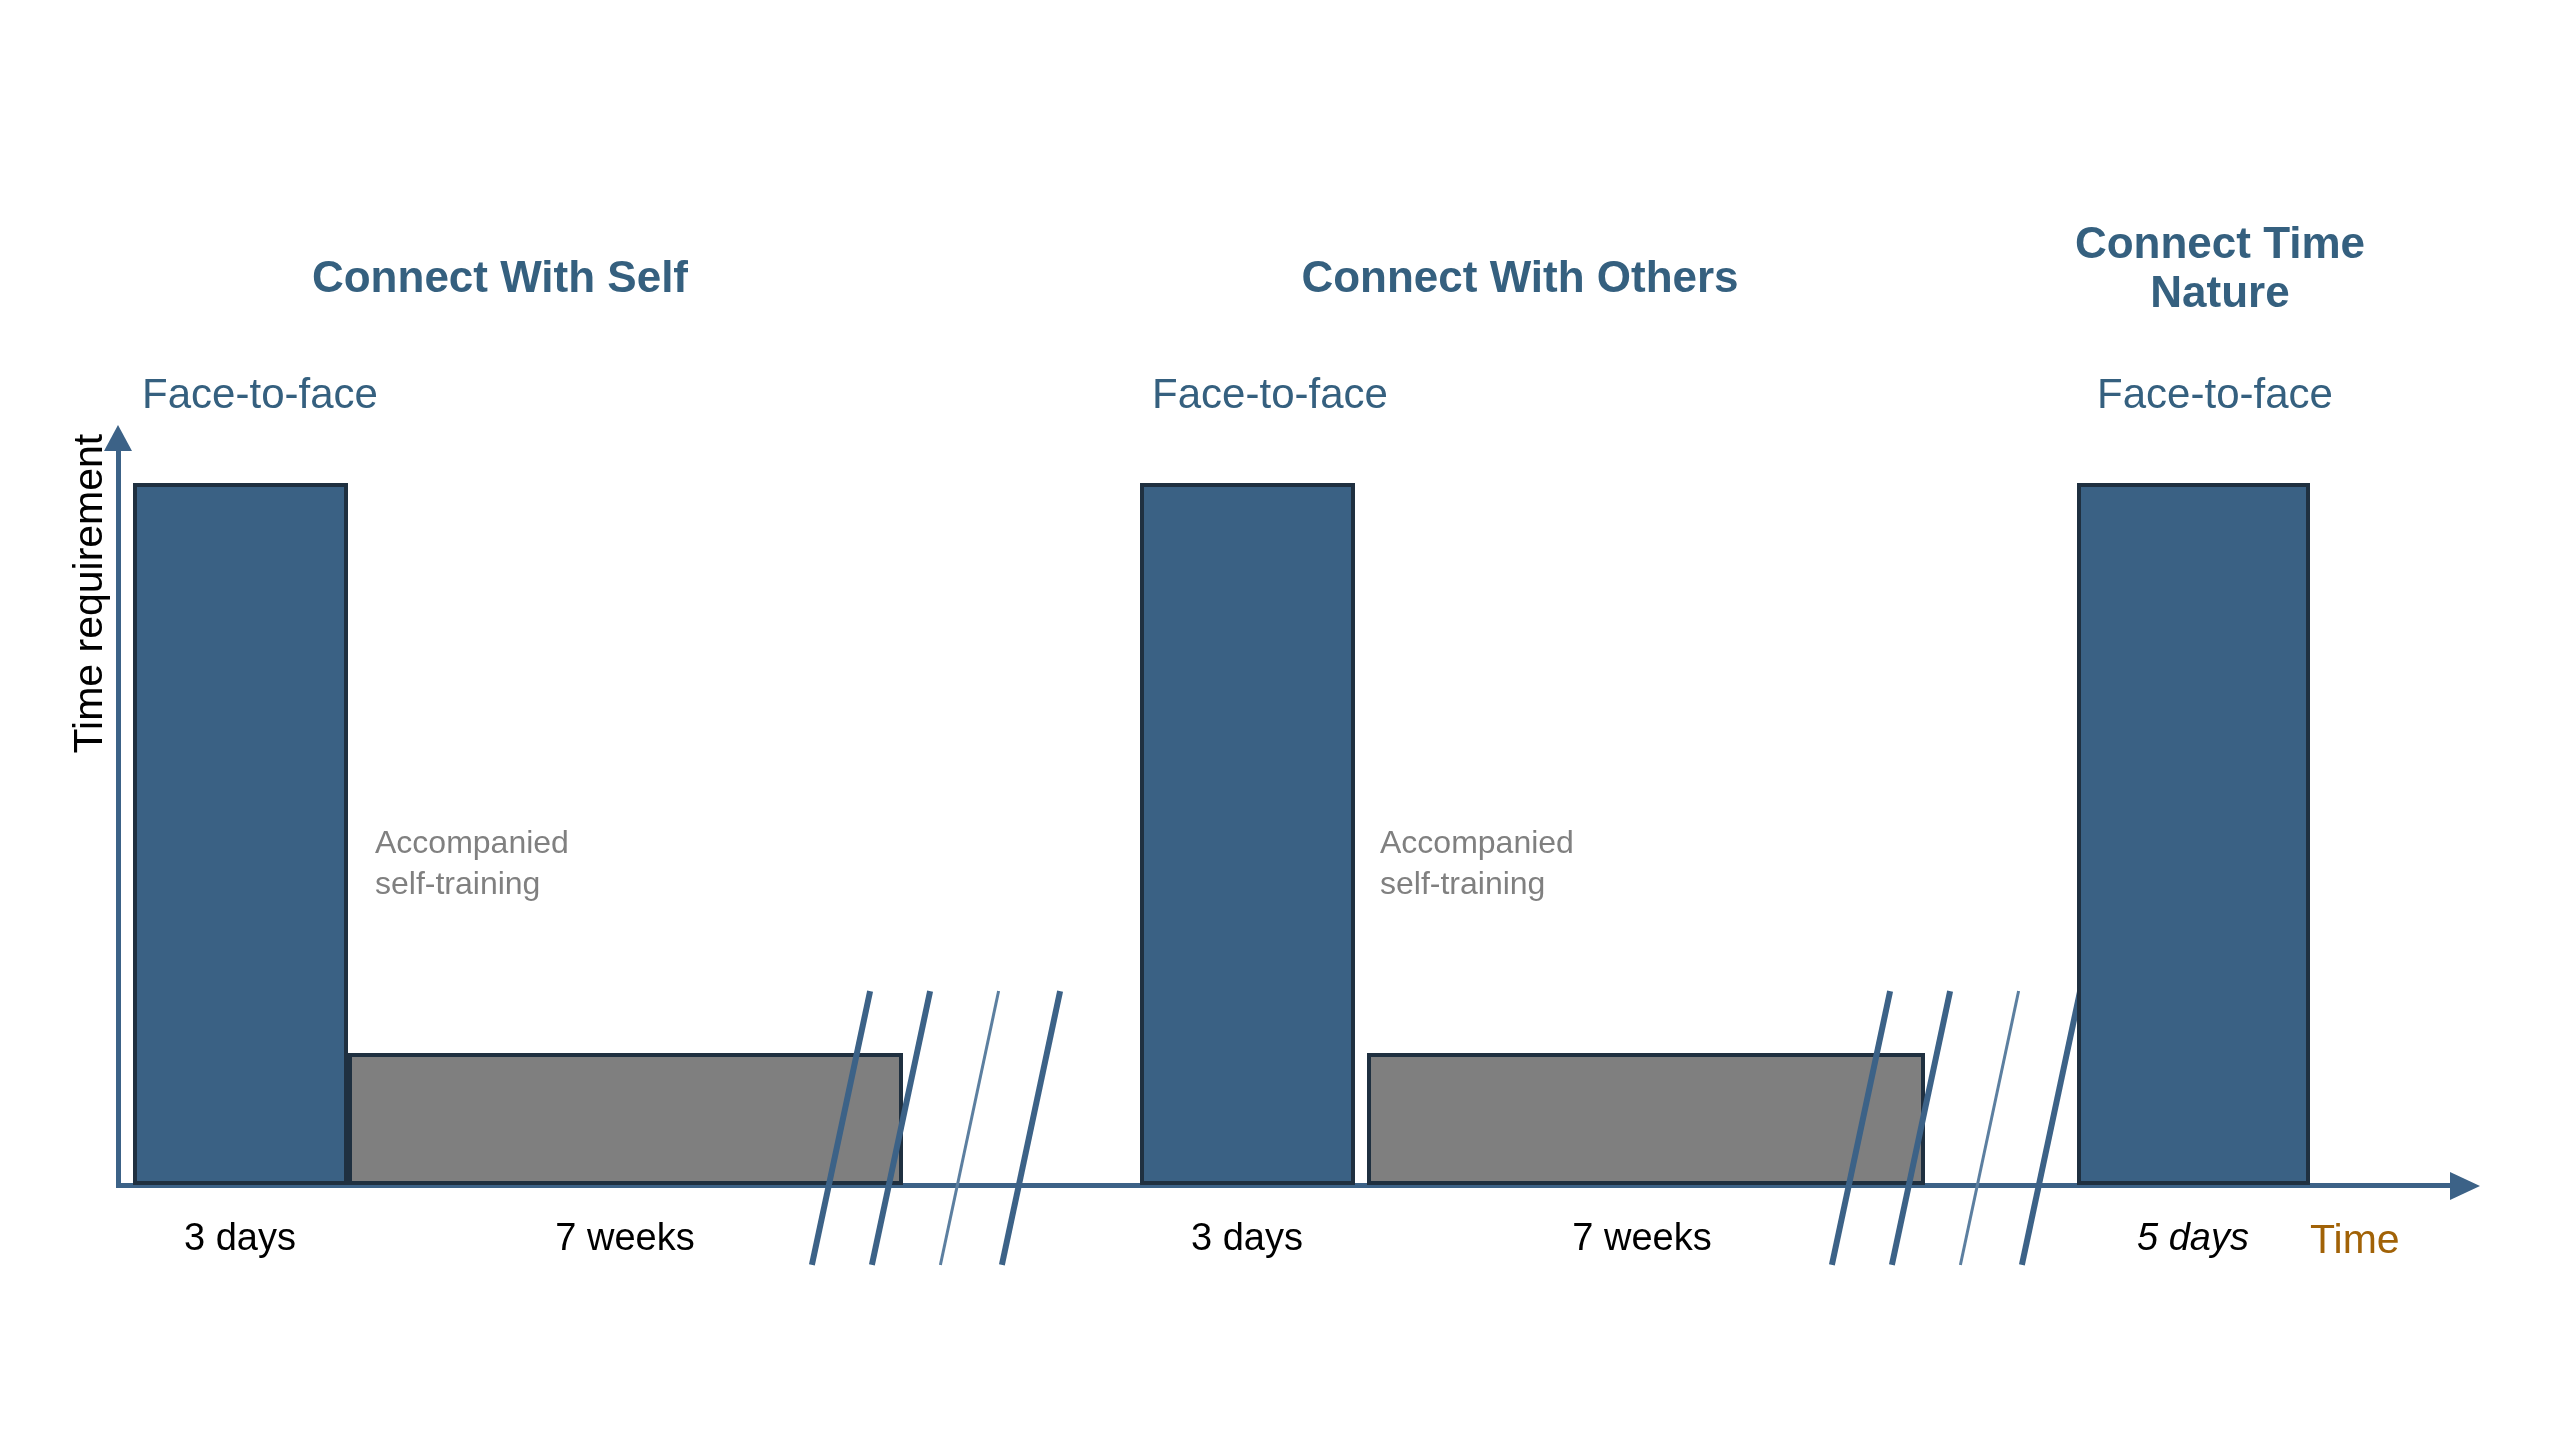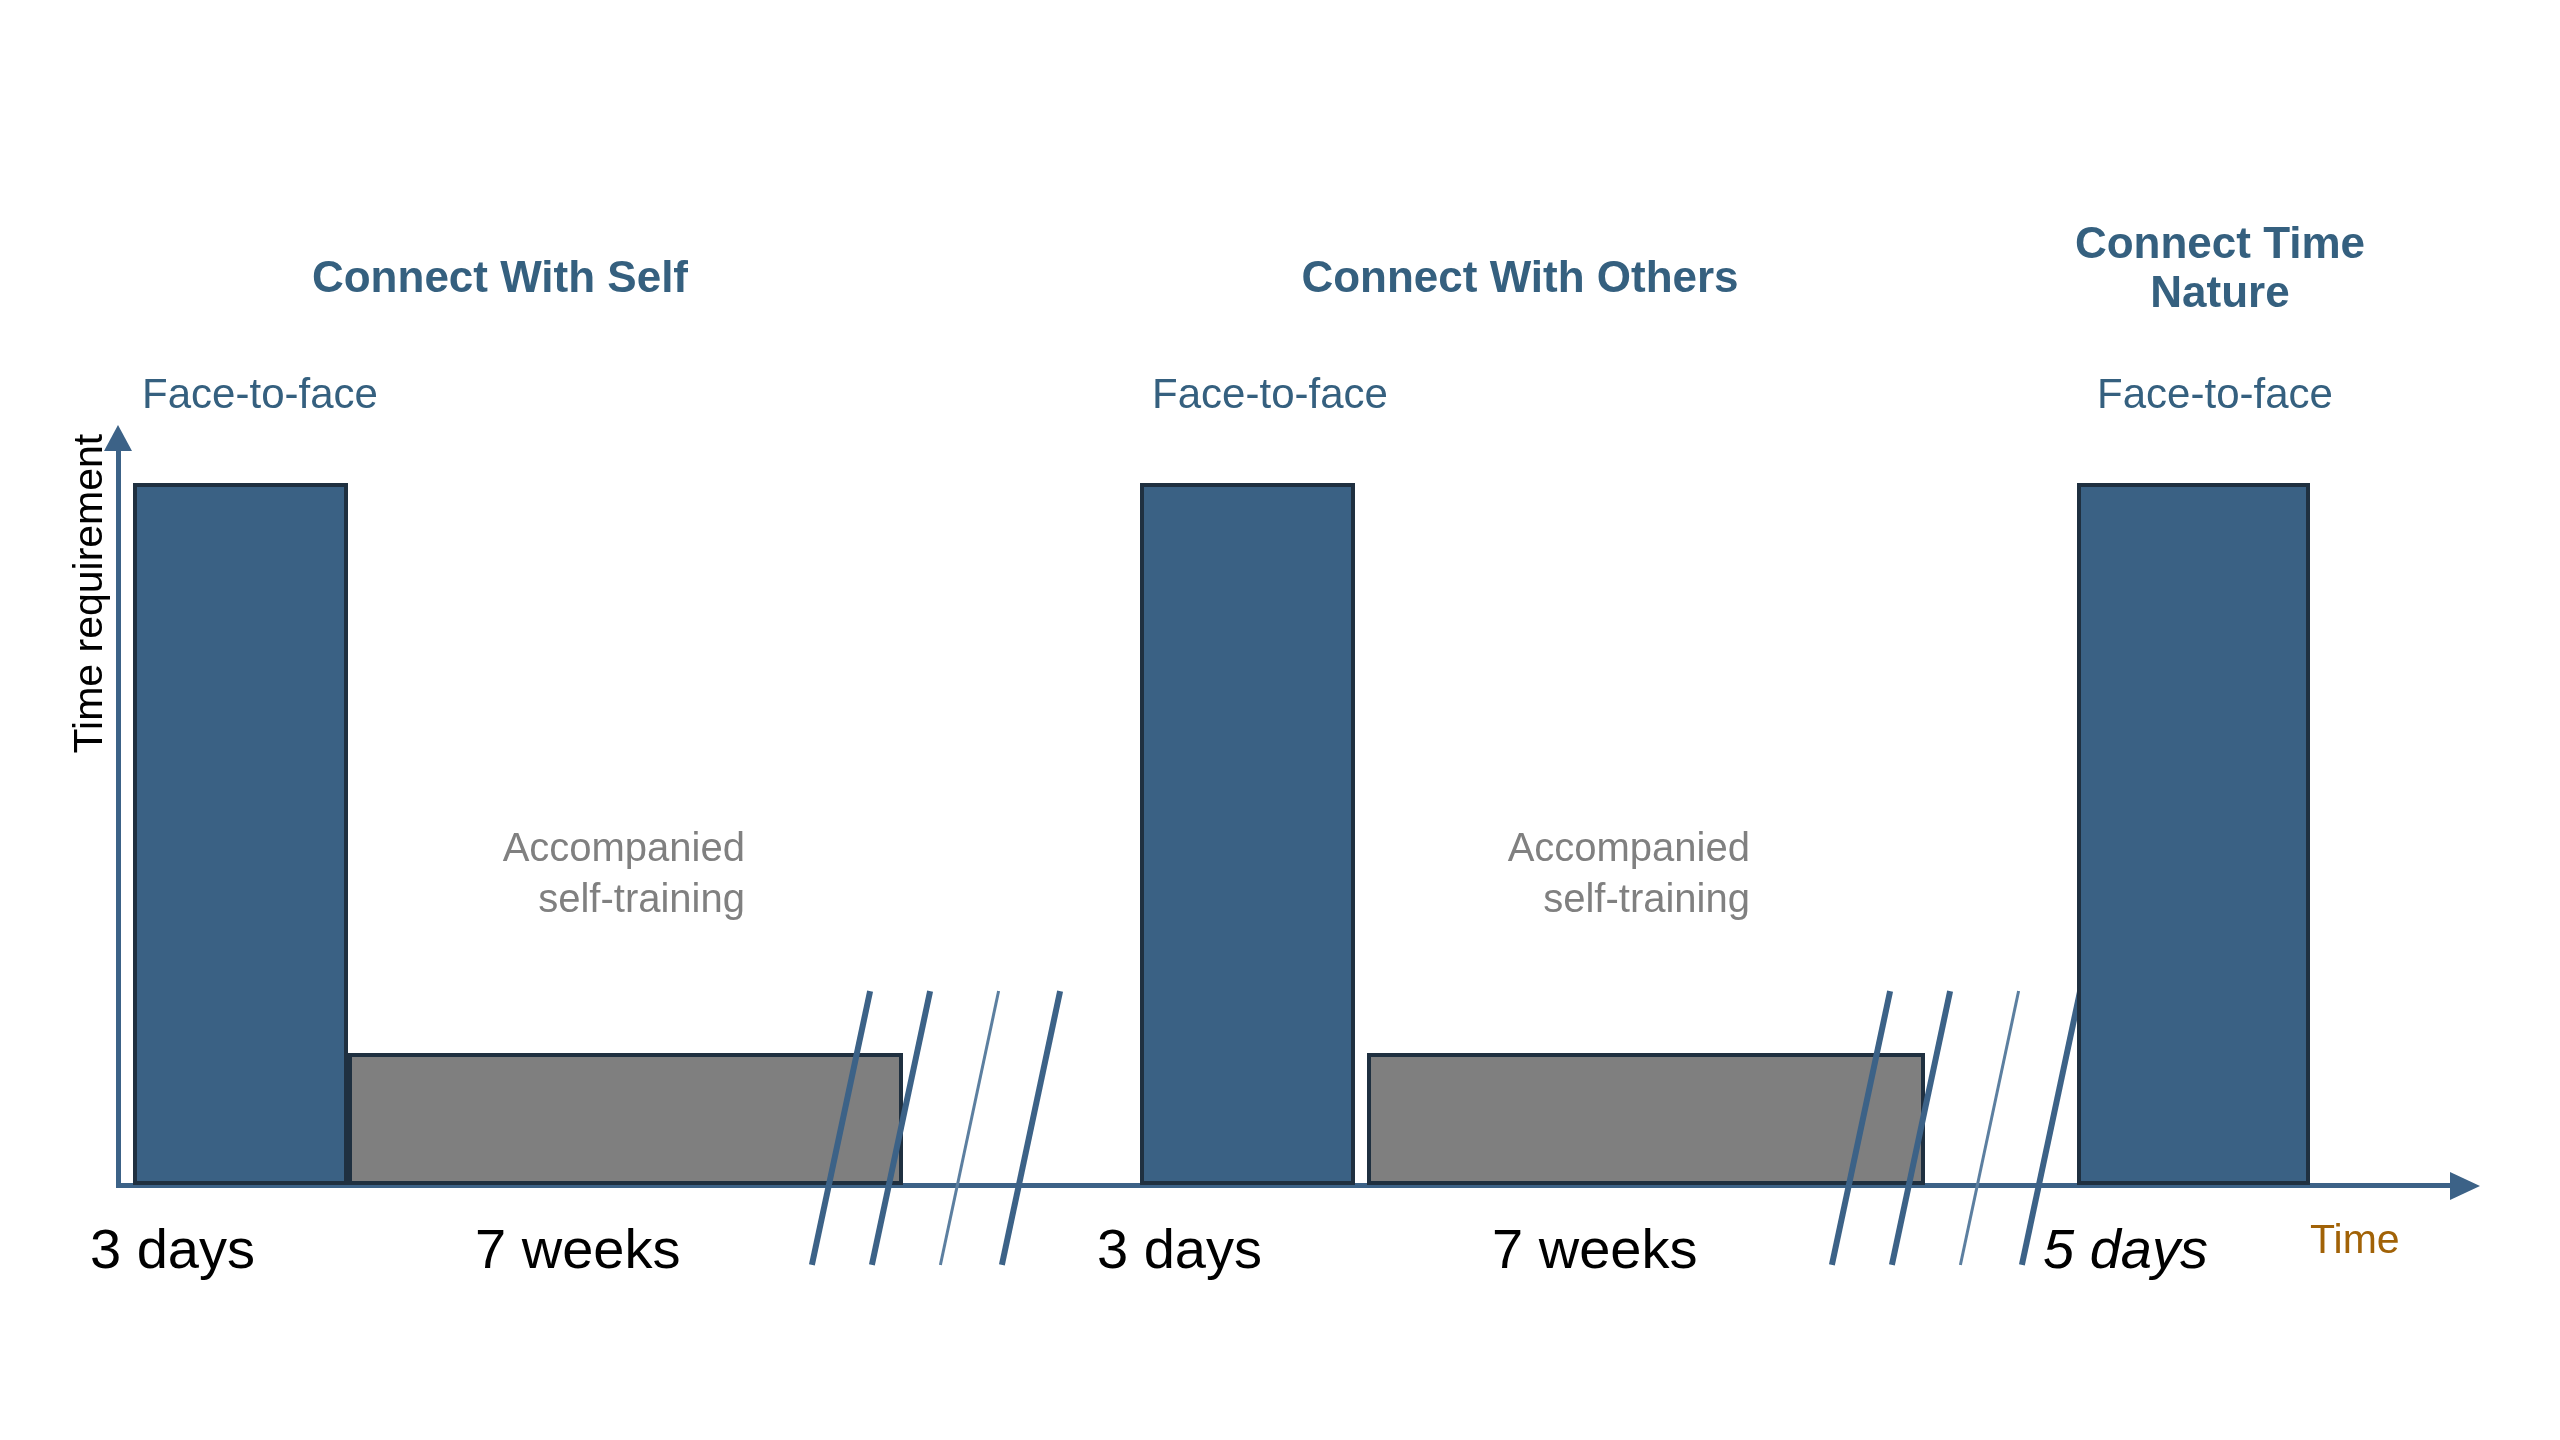--- a/index.html
+++ b/index.html
@@ -92,28 +92,29 @@
   .f2f-label {
     position: absolute;
     text-align: center;
     font-size: 42px;
     font-weight: normal;
     color: #35607F;
     white-space: nowrap;
   }
   .self-train-label {
     position: absolute;
-    text-align: right;
-    font-size: 40px;
+    text-align: left;
+    font-size: 32px;
     color: #808080;
     line-height: 1.28;
   }
   .tick-label {
     position: absolute;
-    font-size: 56px;
+    text-align: center;
+    font-size: 38px;
     color: #000000;
     white-space: nowrap;
   }
 
   
   .break-line {
     position: absolute;
     width: 6px;
     background: #3C6287;
     transform-origin: center center;

